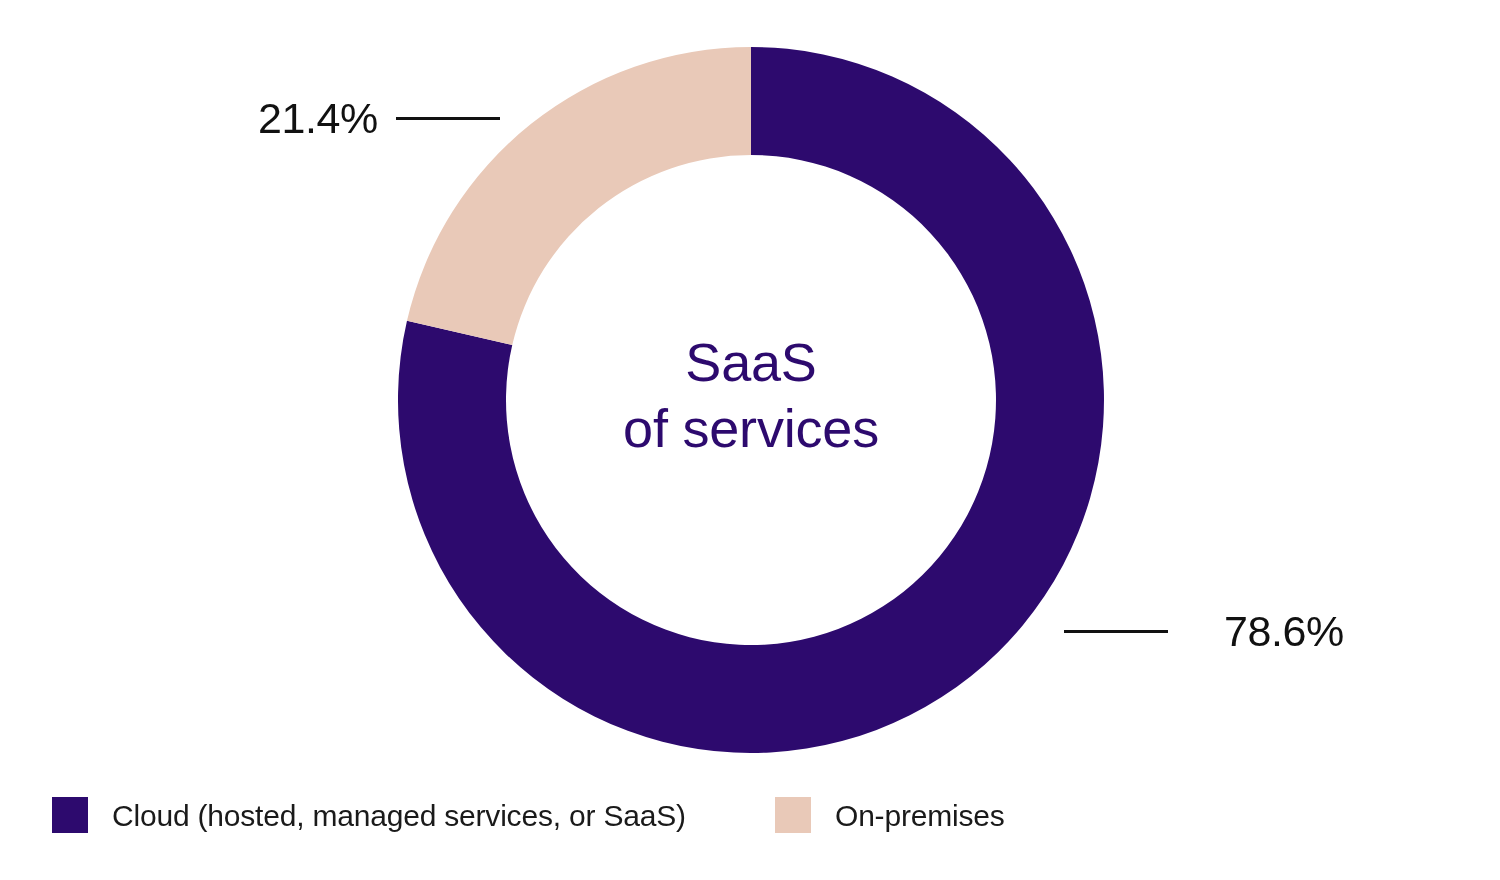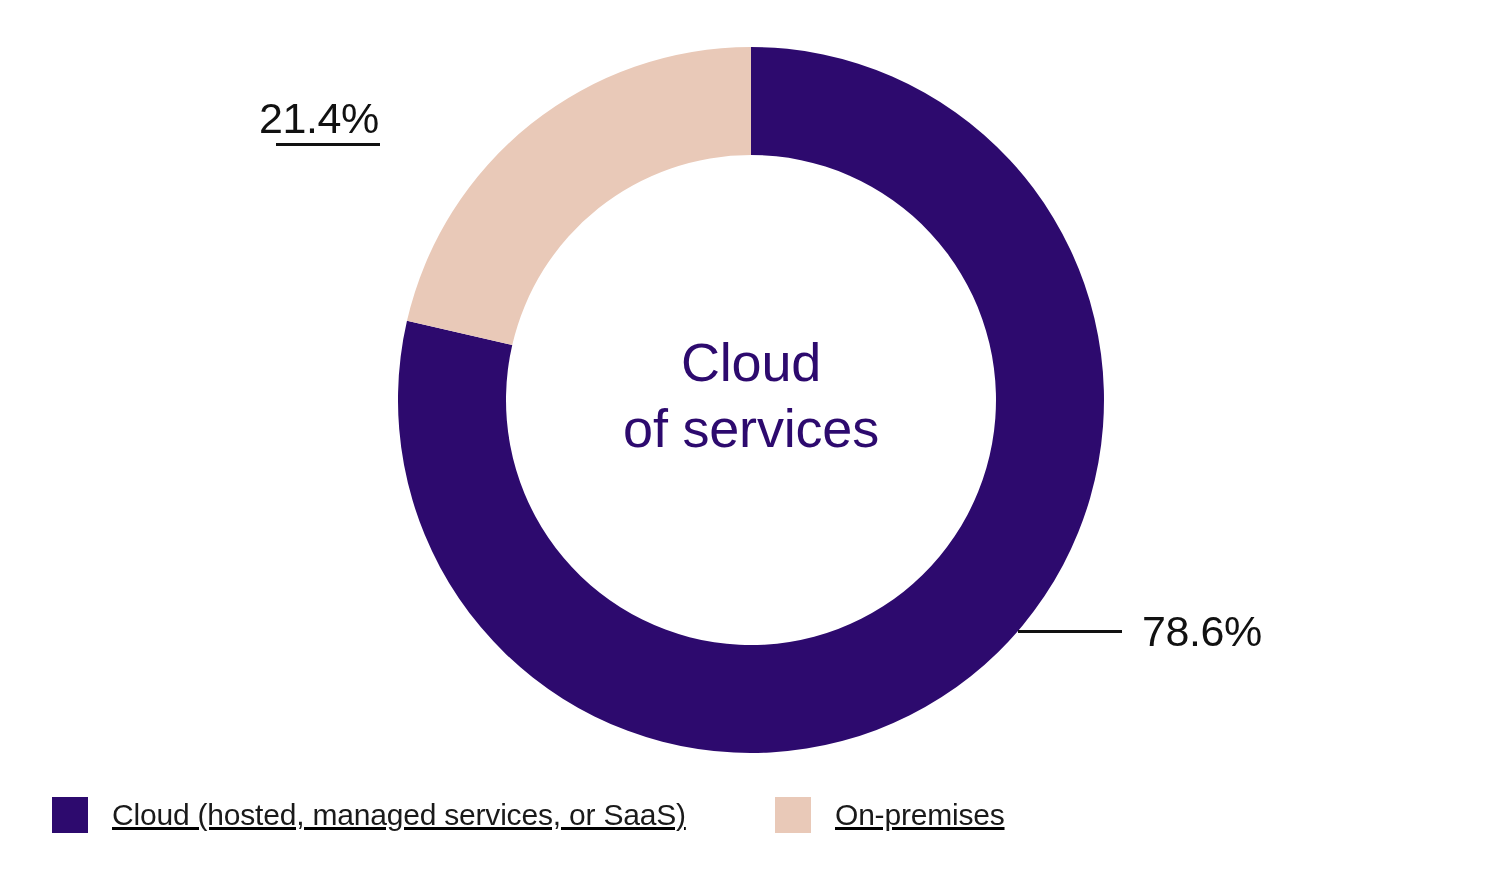--- a/index.html
+++ b/index.html
@@ -71,48 +71,47 @@
   }
   .callout .leader {
     display: block;
     height: 3px;
     background: #111111;
   }
 
   #callout-on-prem {
     left: 258px;
     top: 94px;
-    flex-direction: column;
   }
   #callout-on-prem .leader {
     width: 104px;
     margin-left: 18px;
   }
 
   #callout-cloud {
-    left: 1018px;
+    left: 1064px;
     top: 607px;
+    gap: 36px;
   }
   #callout-cloud .leader {
     width: 104px;
     margin-right: 20px;
   }
 
   
   .legend {
     position: absolute;
     left: 52px;
     top: 797px;
     display: flex;
     align-items: center;
   }
   .legend-item {
     display: flex;
-    align-items: center;
-    text-decoration: underline;
+    align-items: flex-end;
   }
   .legend-item + .legend-item {
     margin-left: 15px;
   }
   #legend-item-cloud { width: 708px; }
   .legend-swatch {
     width: 36px;
     height: 36px;
     flex: 0 0 36px;
   }
@@ -132,21 +131,21 @@
   <div class="donut-wrap">
     <svg class="donut-svg" viewBox="0 0 706 706" xmlns="http://www.w3.org/2000/svg">
 
       <path id="slice-cloud" fill="#2d0a6e" d="M 353.00 0.00 A 353 353 0 1 1 8.99 273.83 L 114.24 298.05 A 245 245 0 1 0 353.00 108.00 Z"></path>
 
       <path id="slice-on-prem" fill="#e9c9b8" d="M 8.99 273.83 A 353 353 0 0 1 352.99 0.00 L 353.00 108.00 A 245 245 0 0 0 114.24 298.05 Z"></path>
     </svg>
   </div>
 
   <div class="center-label" style="color: rgb(45, 10, 110);">
-    <span class="cl-line">Cloud</span>
+    <span class="cl-line">SaaS</span>
     <span class="cl-line">of services</span>
   </div>
 
   <div class="callout" id="callout-on-prem">
     <span>21.4%</span>
     <span class="leader"></span>
   </div>
 
   <div class="callout" id="callout-cloud">
     <span class="leader"></span>

